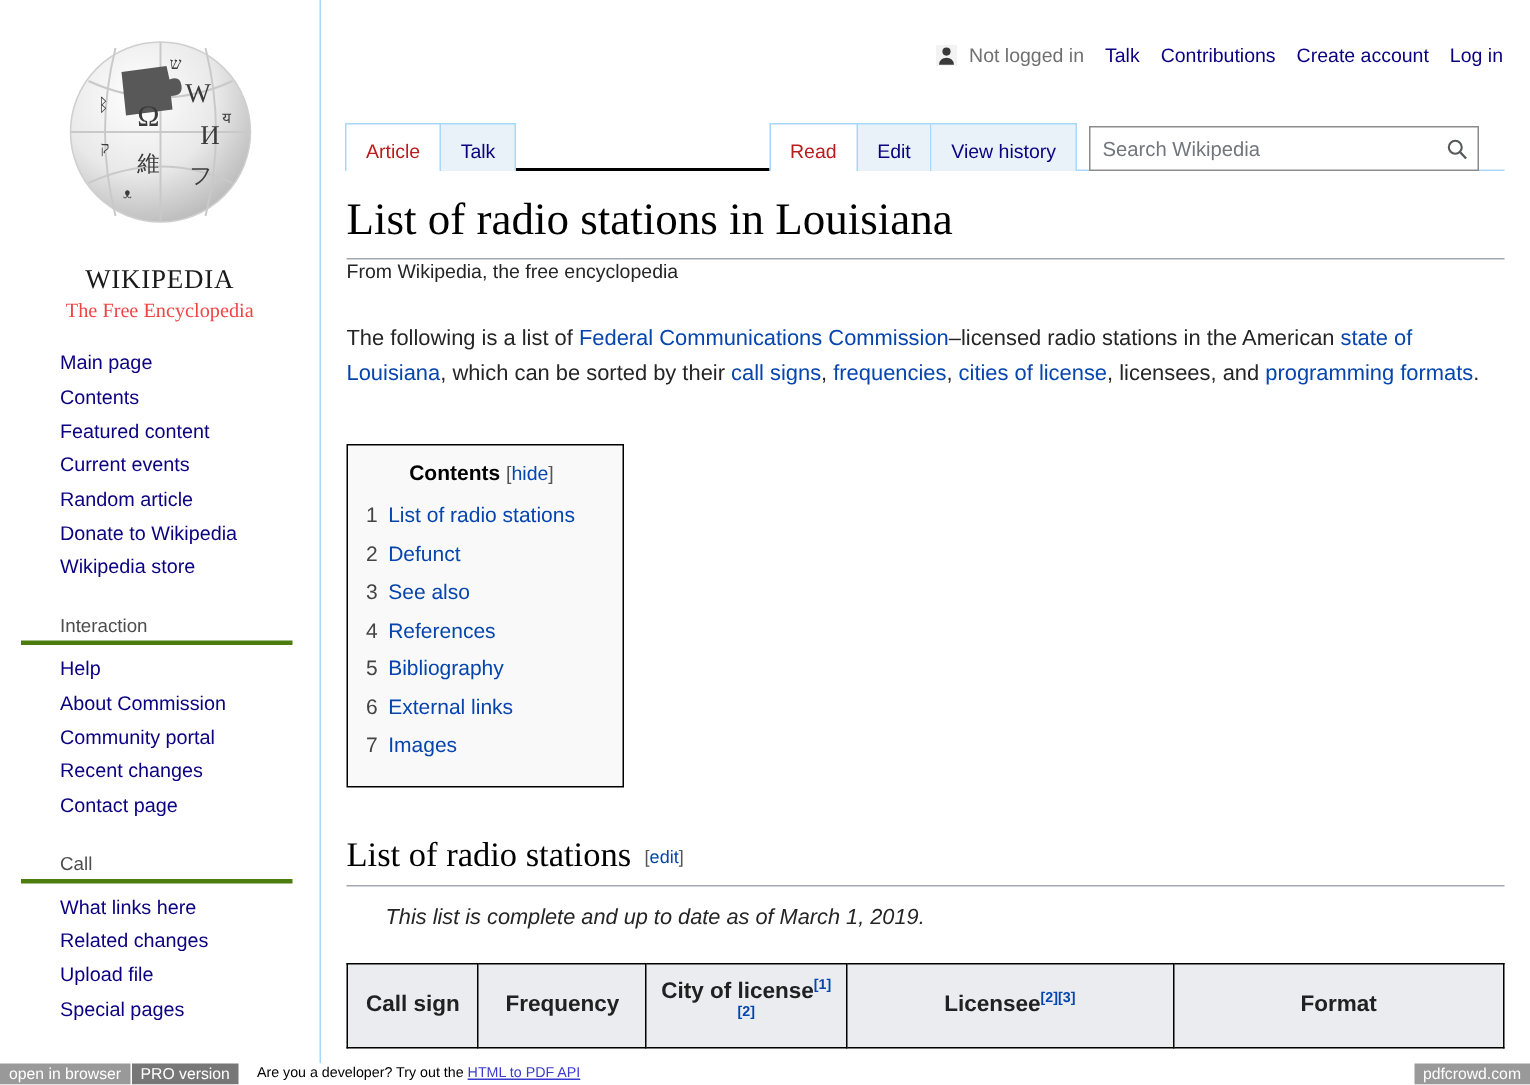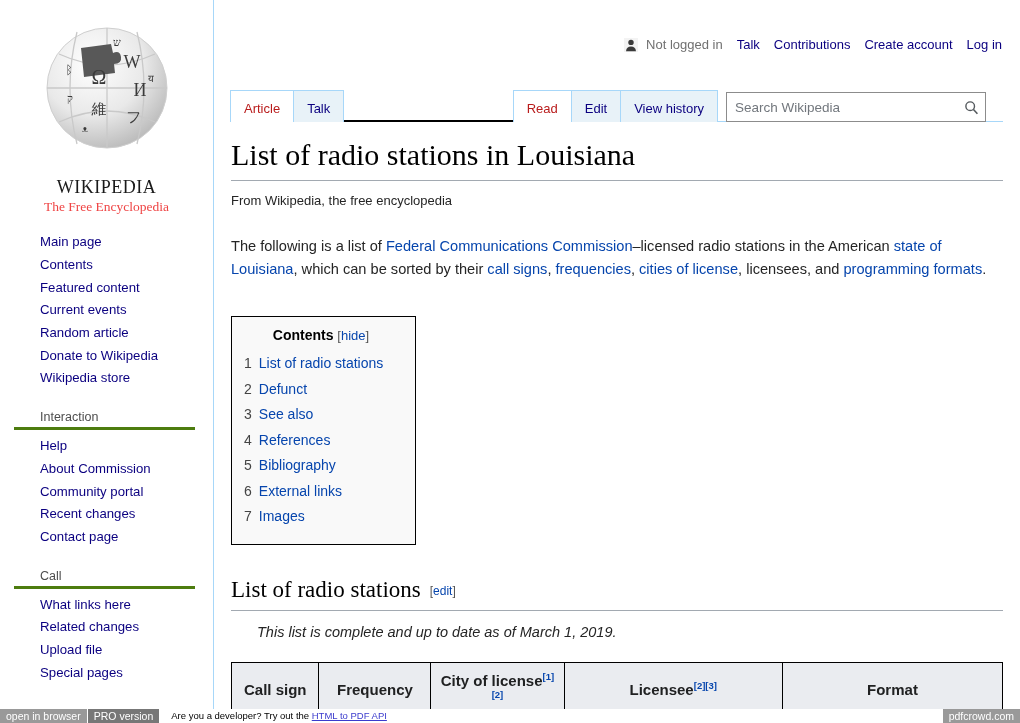--- a/index.html
+++ b/index.html
@@ -85,21 +85,21 @@
     font-size: 13.2px;
     color: #0b0080;
     line-height: 1.72;
     text-decoration: none;
     white-space: nowrap;
   }
 
   
   #content-wrap {
     position: absolute;
-    left: 214px; top: 8px;
+    left: 214px; top: 0;
     width: 806px;
     height: 503px;
   }
 
   
   #personal {
     position: absolute;
     right: 18px;
     top: 30px;
     font-size: 13px;
@@ -215,21 +215,20 @@
     font-weight: normal;
     color: #000000;
     margin: 0;
     padding-bottom: 6px;
     border-bottom: 1px solid #a2a9b1;
     line-height: 1.25;
   }
   #siteSub {
     font-size: 13px;
     color: #252525;
-    margin-top: 12px;
   }
   #intro {
     font-size: 14.6px;
     line-height: 1.62;
     color: #252525;
     margin-top: 27px;
   }
   a.wl {
     color: #0645ad;
     text-decoration: none;

